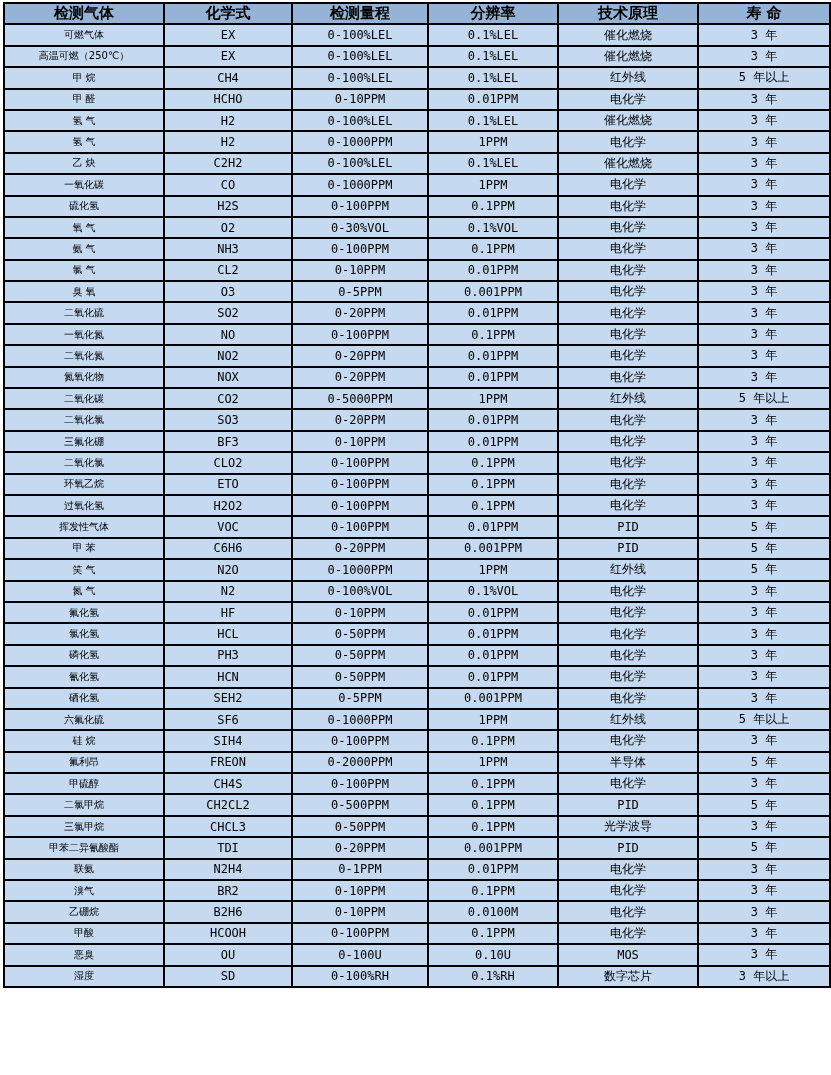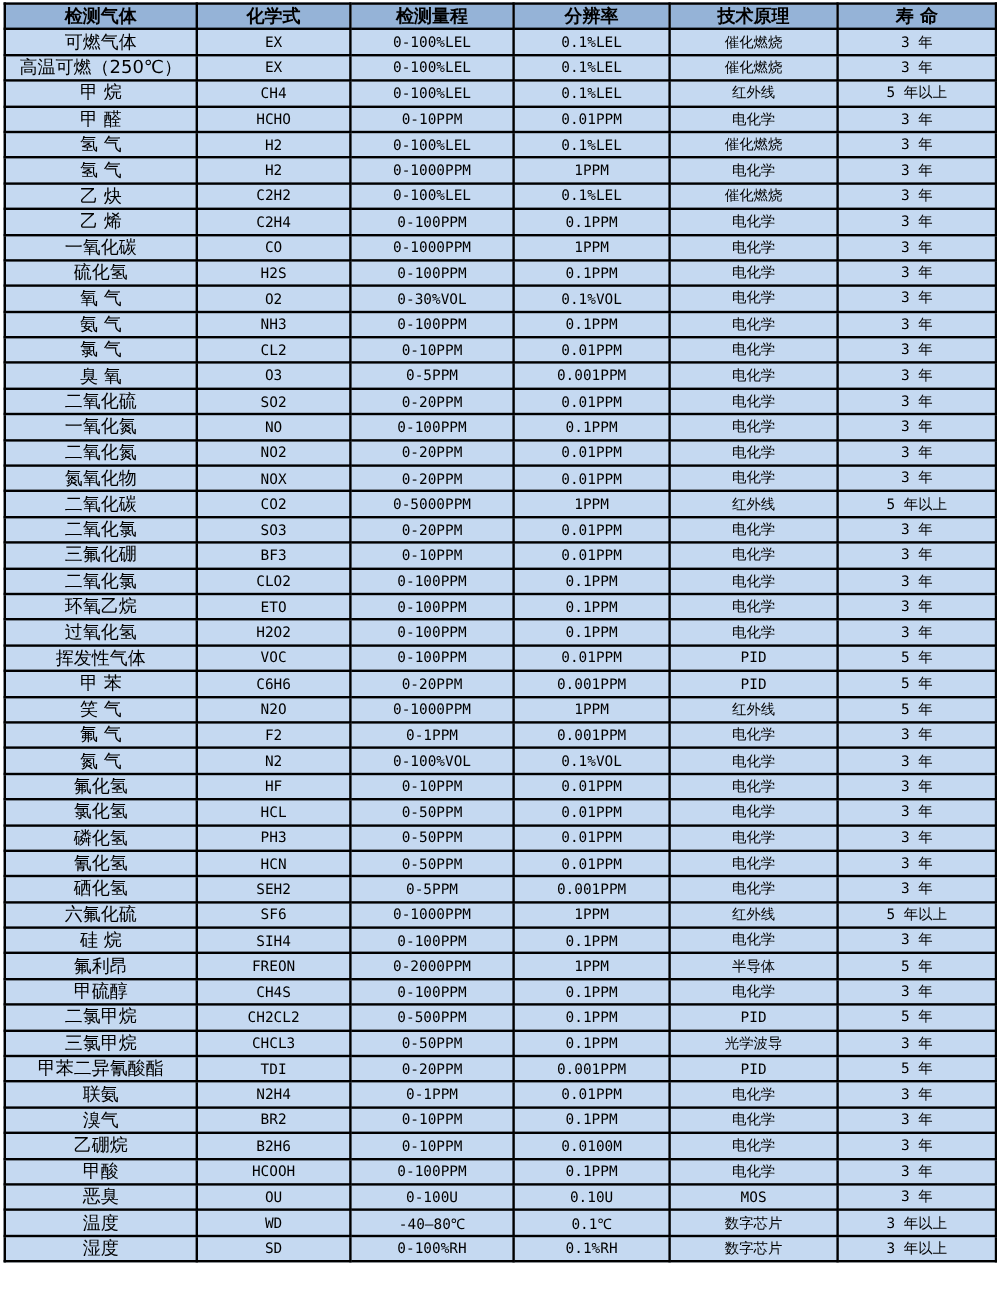--- a/index.html
+++ b/index.html
@@ -40,21 +40,21 @@
     font-size: 15px;
   }
   table.spec td {
     background: var(--row-bg, #C5D9F1);
     font-family: "DejaVu Sans Mono", "Liberation Mono", monospace;
     font-size: 12px;
   }
   
   table.spec td.c0 {
     font-family: "DejaVu Sans", "Liberation Sans", sans-serif;
-    font-size: 15px;
+    font-size: 10px;
   }
   col.w0 { width: 160px; }
   col.w1 { width: 128px; }
   col.w2 { width: 136px; }
   col.w3 { width: 130px; }
   col.w4 { width: 140px; }
   col.w5 { width: 132px; }
 </style>
 </head>
 <body>
@@ -130,28 +130,20 @@
         </tr>
         <tr>
           <td class="c0">乙 炔</td>
           <td class="c1">C2H2</td>
           <td class="c2">0-100%LEL</td>
           <td class="c3">0.1%LEL</td>
           <td class="c4">催化燃烧</td>
           <td class="c5">3 年</td>
         </tr>
         <tr>
-          <td class="c0">乙 烯</td>
-          <td class="c1">C2H4</td>
-          <td class="c2">0-100PPM</td>
-          <td class="c3">0.1PPM</td>
-          <td class="c4">电化学</td>
-          <td class="c5">3 年</td>
-        </tr>
-        <tr>
           <td class="c0">一氧化碳</td>
           <td class="c1">CO</td>
           <td class="c2">0-1000PPM</td>
           <td class="c3">1PPM</td>
           <td class="c4">电化学</td>
           <td class="c5">3 年</td>
         </tr>
         <tr>
           <td class="c0">硫化氢</td>
           <td class="c1">H2S</td>
@@ -288,28 +280,20 @@
           <td class="c4">PID</td>
           <td class="c5">5 年</td>
         </tr>
         <tr>
           <td class="c0">笑 气</td>
           <td class="c1">N2O</td>
           <td class="c2">0-1000PPM</td>
           <td class="c3">1PPM</td>
           <td class="c4">红外线</td>
           <td class="c5">5 年</td>
-        </tr>
-        <tr>
-          <td class="c0">氟 气</td>
-          <td class="c1">F2</td>
-          <td class="c2">0-1PPM</td>
-          <td class="c3">0.001PPM</td>
-          <td class="c4">电化学</td>
-          <td class="c5">3 年</td>
         </tr>
         <tr>
           <td class="c0">氮 气</td>
           <td class="c1">N2</td>
           <td class="c2">0-100%VOL</td>
           <td class="c3">0.1%VOL</td>
           <td class="c4">电化学</td>
           <td class="c5">3 年</td>
         </tr>
         <tr>
@@ -440,28 +424,20 @@
           <td class="c4">电化学</td>
           <td class="c5">3 年</td>
         </tr>
         <tr>
           <td class="c0">恶臭</td>
           <td class="c1">OU</td>
           <td class="c2">0-100U</td>
           <td class="c3">0.10U</td>
           <td class="c4">MOS</td>
           <td class="c5">3 年</td>
-        </tr>
-        <tr>
-          <td class="c0">温度</td>
-          <td class="c1">WD</td>
-          <td class="c2">-40—80℃</td>
-          <td class="c3">0.1℃</td>
-          <td class="c4">数字芯片</td>
-          <td class="c5">3 年以上</td>
         </tr>
         <tr>
           <td class="c0">湿度</td>
           <td class="c1">SD</td>
           <td class="c2">0-100%RH</td>
           <td class="c3">0.1%RH</td>
           <td class="c4">数字芯片</td>
           <td class="c5">3 年以上</td>
         </tr>
       </tbody>

